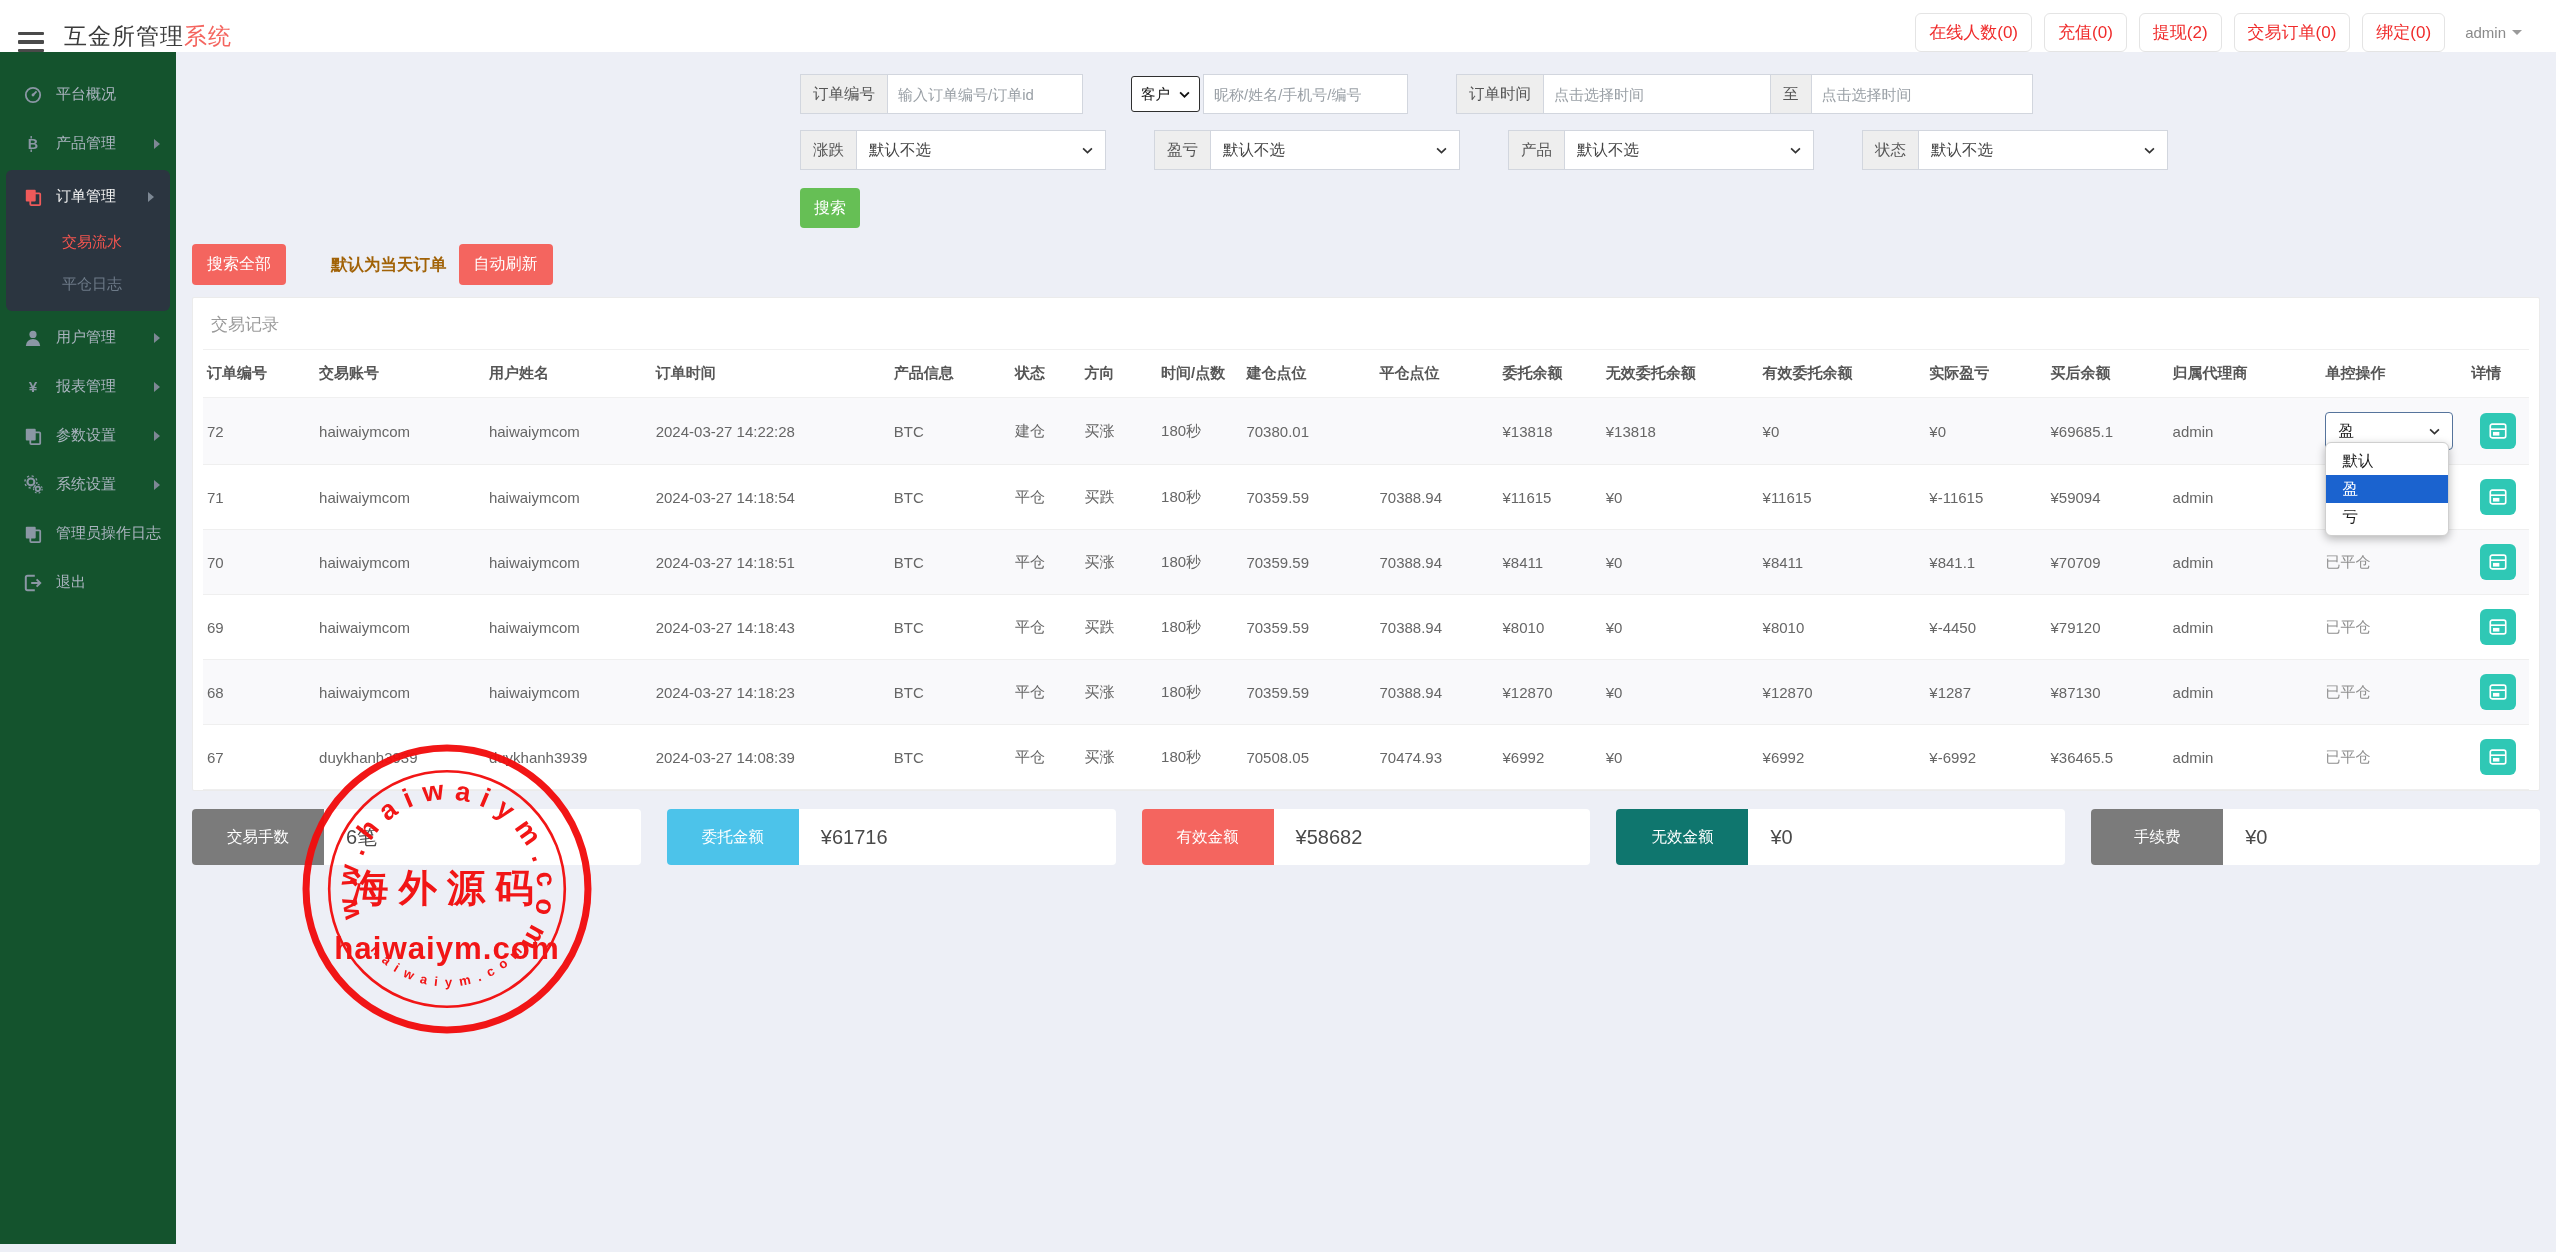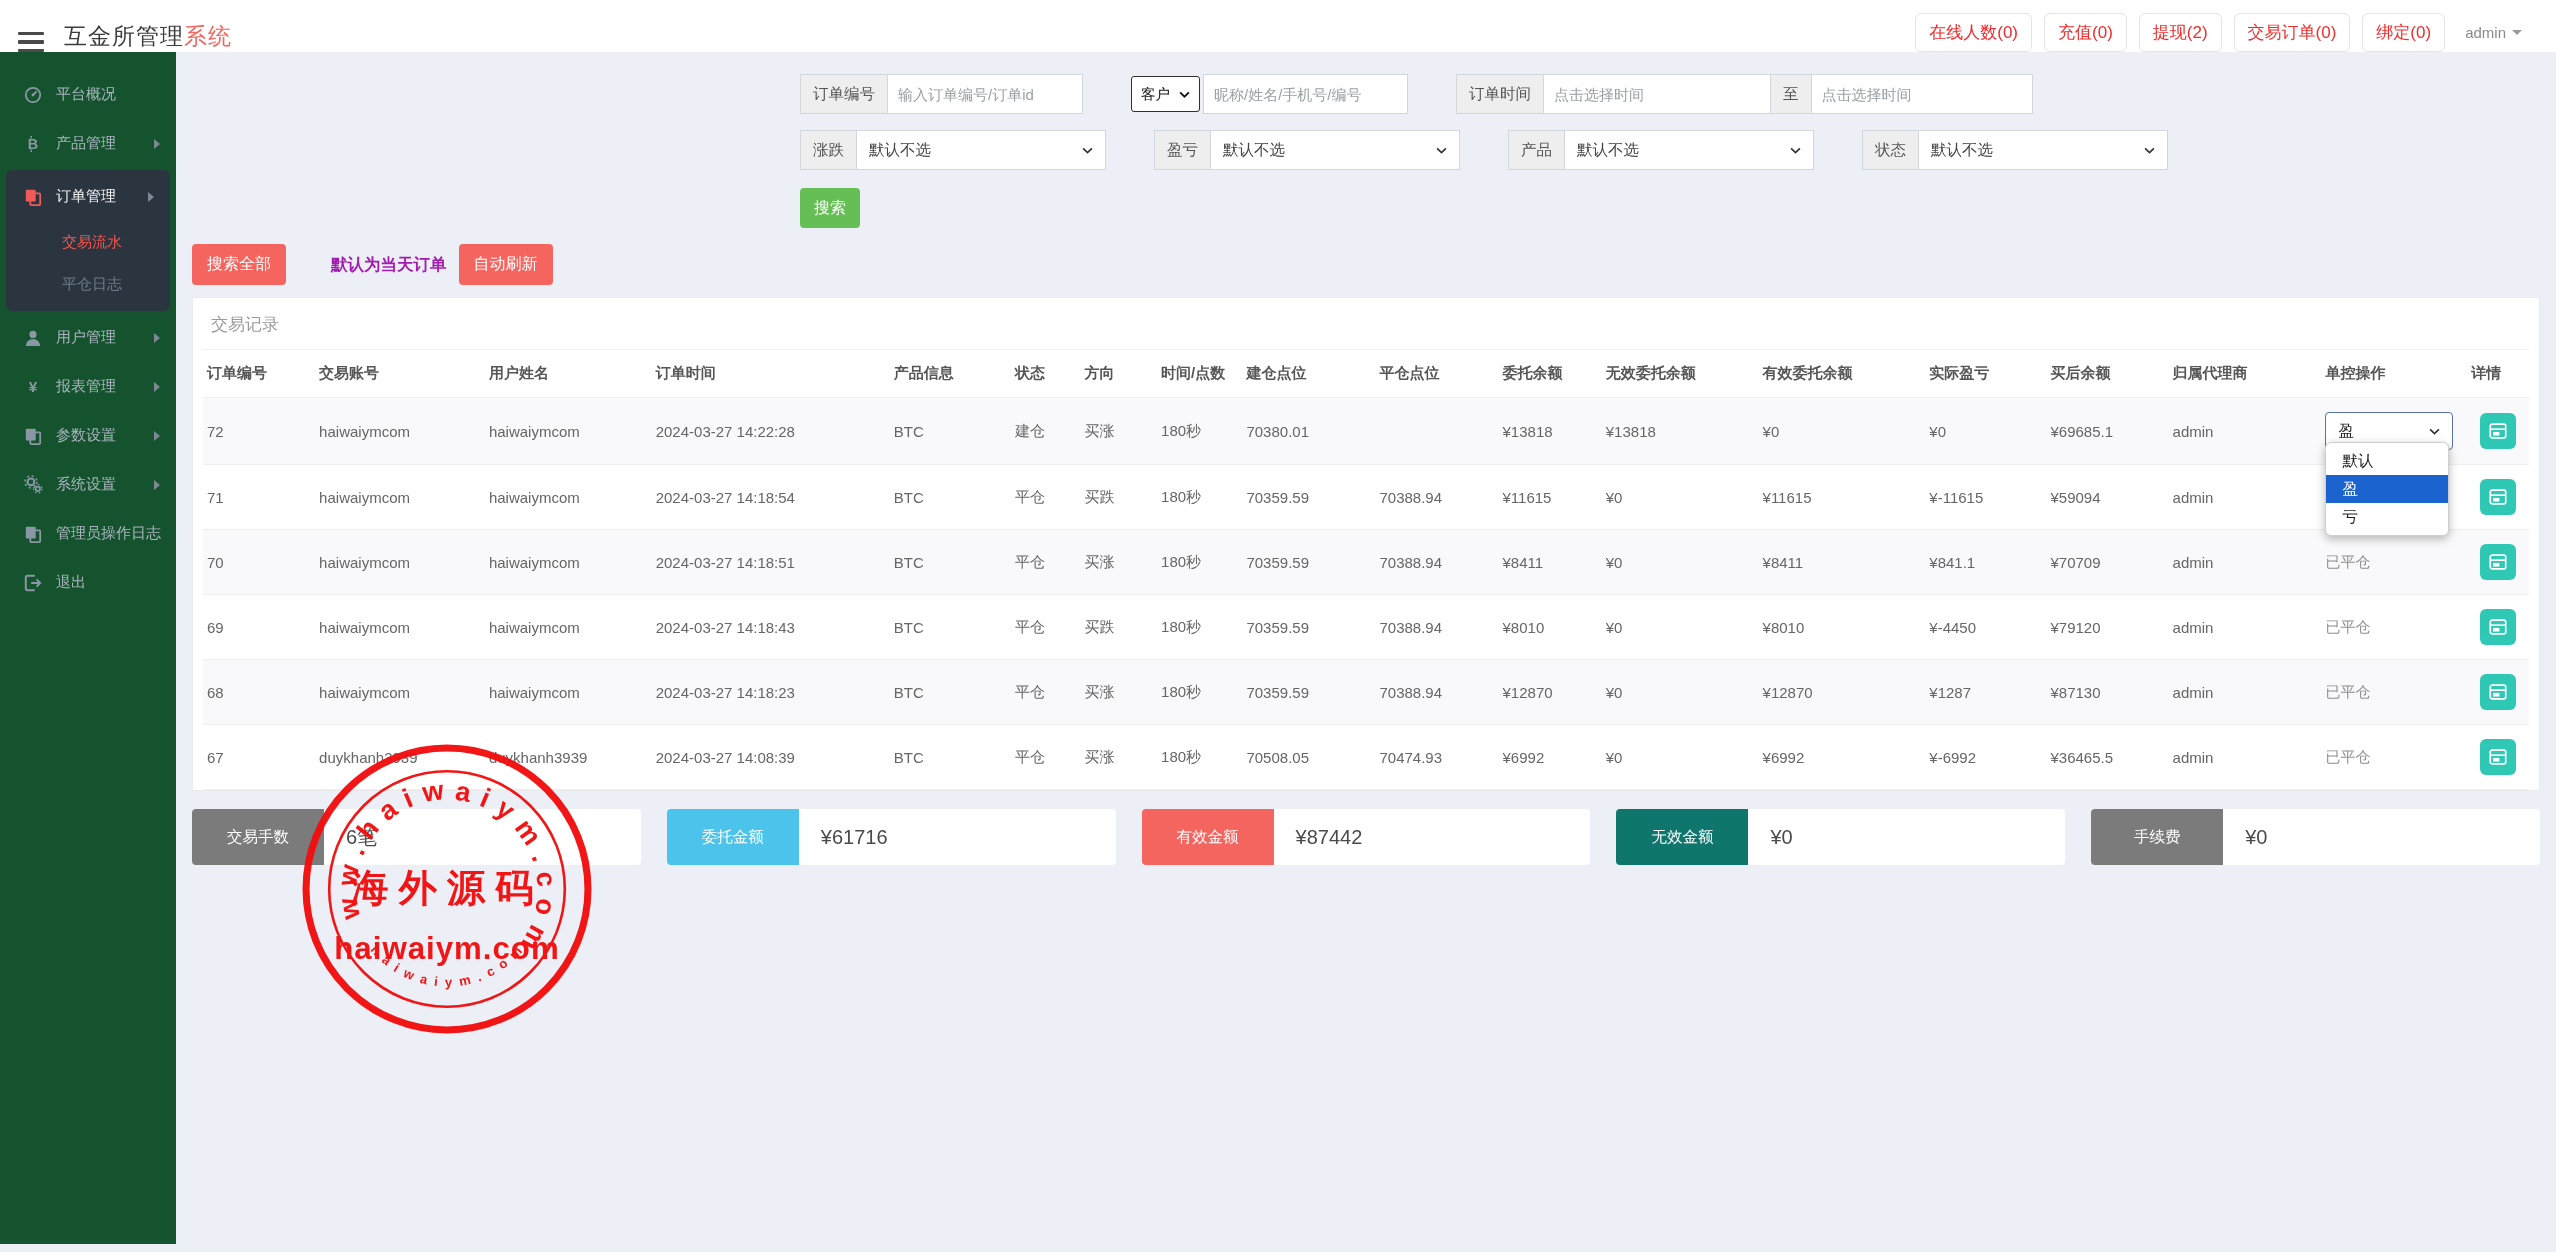--- a/index.html
+++ b/index.html
@@ -49,21 +49,21 @@
   .cust-select { border:1.6px solid #2f2f2f; border-radius:3px; background:#fff; display:flex; align-items:center;
                  padding:0 9px; gap:9px; font-size:14.5px; color:#111; cursor:pointer; margin-right:3px; height:36px; align-self:center;}
   .chev { width:11px; height:7px; flex:none; }
   .frow2 { margin-top:16px; }
   .btn-search { margin-top:18px; width:60px; height:40px; background:#66bf55; color:#fff; border:none; border-radius:4px;
                 font-size:16px; cursor:pointer; font-family:inherit; }
 
   
   .actions { margin-top:16px; display:flex; align-items:center; }
   .btn-salmon { background:#f4655f; color:#fff; border:none; border-radius:4px; padding:10px 15px; font-size:16px; cursor:pointer; font-family:inherit;}
-  .today-note { color:#a21caf; font-weight:bold; font-size:16.5px; margin:0 16px;padding-left:29px; }
+  .today-note { color:#a16207; font-weight:bold; font-size:16.5px; margin:0 16px;padding-left:29px; }
 
   
   .panel { margin-top:12px; background:#fff; border:1px solid #ebebeb; border-radius:2px; padding:0 10px; }
   .panel-title { color:#9a9a9a; font-size:17px; padding:15px 8px 13px 8px; border-bottom:1px solid #f0f0f0; }
   table.grid { width:100%; border-collapse:collapse; table-layout:fixed; }
   table.grid th { text-align:left; color:#565656; font-size:15px; font-weight:bold; padding:14px 4px; border-bottom:1px solid #f0f0f0; white-space:nowrap; overflow:hidden;}
   table.grid td { padding:14px 4px; font-size:15px; color:#666; border-bottom:1px solid #efefef; white-space:nowrap; overflow:visible; }
   table.grid tbody tr:nth-child(odd) { background:#f9f9fb; }
   .c-red { color:#f01111; }
   .c-green { color:#0e9347; }
@@ -504,21 +504,21 @@
       <div class="stat">
         <div class="slabel bg-gray">交易手数</div>
         <div class="sval">6笔</div>
       </div>
       <div class="stat">
         <div class="slabel bg-blue">委托金额</div>
         <div class="sval">¥61716</div>
       </div>
       <div class="stat">
         <div class="slabel bg-red">有效金额</div>
-        <div class="sval">¥87442</div>
+        <div class="sval">¥58682</div>
       </div>
       <div class="stat">
         <div class="slabel bg-teal">无效金额</div>
         <div class="sval">¥0</div>
       </div>
       <div class="stat">
         <div class="slabel bg-gray">手续费</div>
         <div class="sval">¥0</div>
       </div>
     </div>

